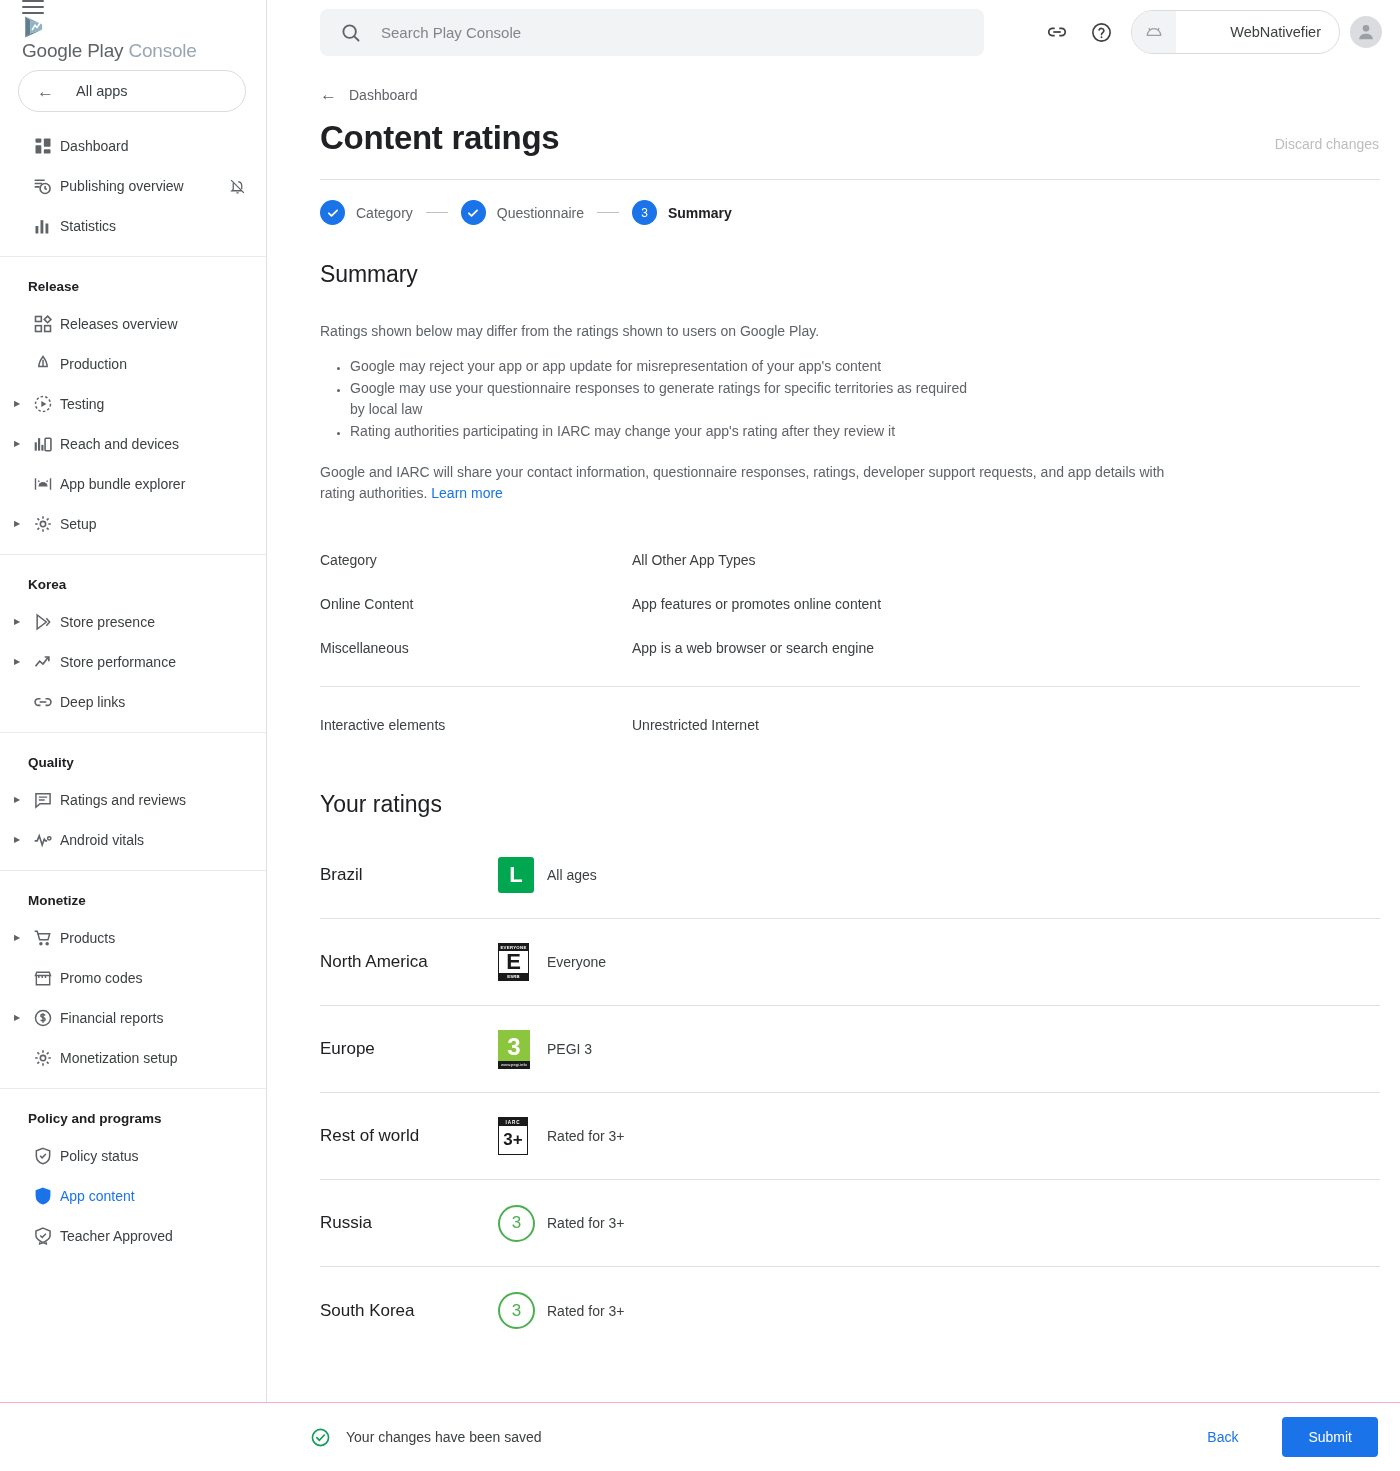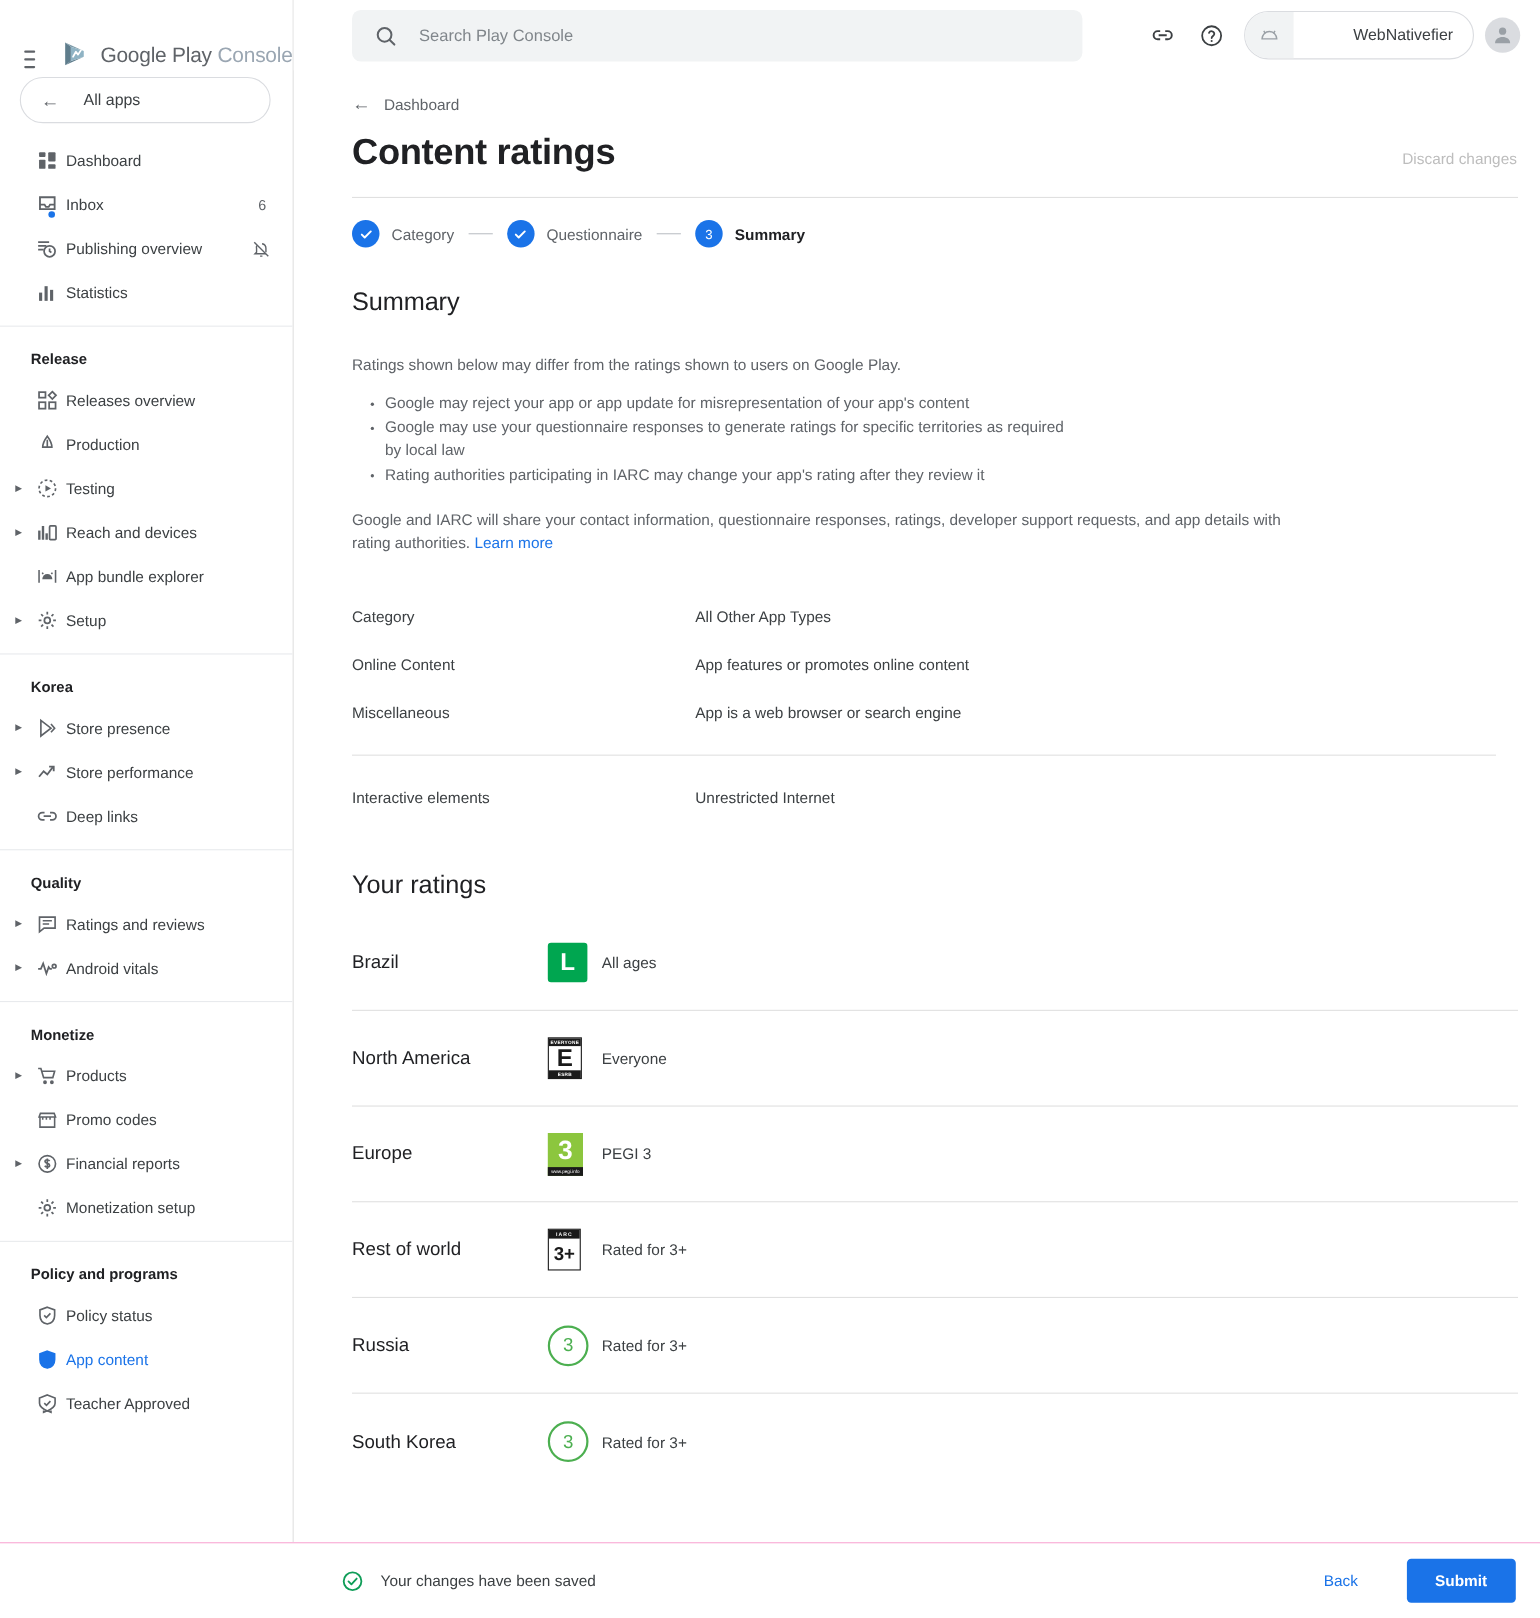--- a/index.html
+++ b/index.html
@@ -9,21 +9,21 @@
     font-family:"Liberation Sans", sans-serif;
     background:#fff; color:#202124;
     overflow:hidden; position:relative;
   }
 
   
   #sidebar {
     position:absolute; left:0; top:0; width:267px; height:1402px;
     border-right:1px solid #e0e0e0; background:#fff; overflow:hidden;
   }
-  .brandbar { height:62px; display:flex; align-items:flex-end; padding-left:22px; }
+  .brandbar { height:62px; display:flex; align-items:flex-start; padding-left:22px;flex-direction:column; }
   .hamburger { width:22px; height:16px; display:flex; flex-direction:column;
                justify-content:space-between; cursor:pointer; margin-right:24px; }
   .hamburger span { display:block; height:2px; background:#5f6368; border-radius:1px; }
   .play-logo { width:26px; height:26px; margin-right:9px; flex:0 0 auto; }
   .brand-text { font-size:19px; letter-spacing:-.2px; white-space:nowrap; }
   .brand-text .b1 { color:#5f6368; font-weight:500; }
   .brand-text .b2 { color:#9aa6b2; font-weight:400; }
 
   .allapps {
     margin:8px 20px 0 18px; height:42px; border:1px solid #dadce0; border-radius:22px;
@@ -157,21 +157,21 @@
   
   #bottombar {
     position:absolute; left:0; right:0; bottom:0; height:69px; background:#fff;
     border-top:1px solid #f9a8d4; display:flex; align-items:center;
   }
   .savedmsg { display:flex; align-items:center; margin-left:310px; font-size:14px; color:#3c4043; }
   .savedmsg .ck { margin-right:15px; display:flex; }
   .bottomactions { margin-left:auto; display:flex; align-items:center; padding-right:22px; }
   .btn-back { font-size:14px; font-weight:500; color:#1a73e8; padding:10px 22px; border-radius:4px;
               cursor:pointer; background:none; border:none; font-family:inherit; }
-  .btn-submit { font-size:14px; font-weight:700; color:#fff; background:#1a73e8; border:none;
+  .btn-submit { font-size:14px; font-weight:400; color:#fff; background:#1a73e8; border:none;
                 border-radius:4px; padding:12px 26px; margin-left:22px; cursor:pointer; font-family:inherit; }
 </style>
 </head>
 <body>
 
 <div id="sidebar">
 
   <div class="brandbar">
     <div class="hamburger">
       <span></span>
@@ -204,32 +204,20 @@
           <rect x="3" y="3" width="7" height="5" rx="1"></rect>
             <rect x="3" y="11" width="7" height="10" rx="1"></rect>
           <rect x="13" y="3" width="8" height="10" rx="1"></rect>
             <rect x="13" y="16" width="8" height="5" rx="1"></rect>
         </svg>
       </span>
       <span class="lbl">Dashboard</span>
       <span class="badge"></span>
     </div>
 
-    <div class="navitem">
-      <span class="caret empty">▶</span>
-      <span class="ico">
-        <svg width="20" height="20" viewBox="0 0 24 24" fill="none" stroke="#5f6368" stroke-width="2">
-          <path d="M4 4h16v13H4z"></path>
-            <path d="M4 12h5l1.5 2.5h3L15 12h5"></path>
-        </svg>
-        <span class="bluedot" style="left:44px; top:26px;"></span>
-      </span>
-      <span class="lbl">Inbox</span>
-      <span class="badge">6</span>
-    </div>
 
     <div class="navitem">
       <span class="caret empty">▶</span>
       <span class="ico">
         <svg width="20" height="20" viewBox="0 0 24 24" fill="none" stroke="#5f6368" stroke-width="1.9">
           <path d="M2 5h12M2 9h9M2 13h6"></path>
             <circle cx="14.5" cy="15" r="6"></circle>
             <path d="M14.5 12v3l2 1.2"></path>
         </svg>
       </span>

